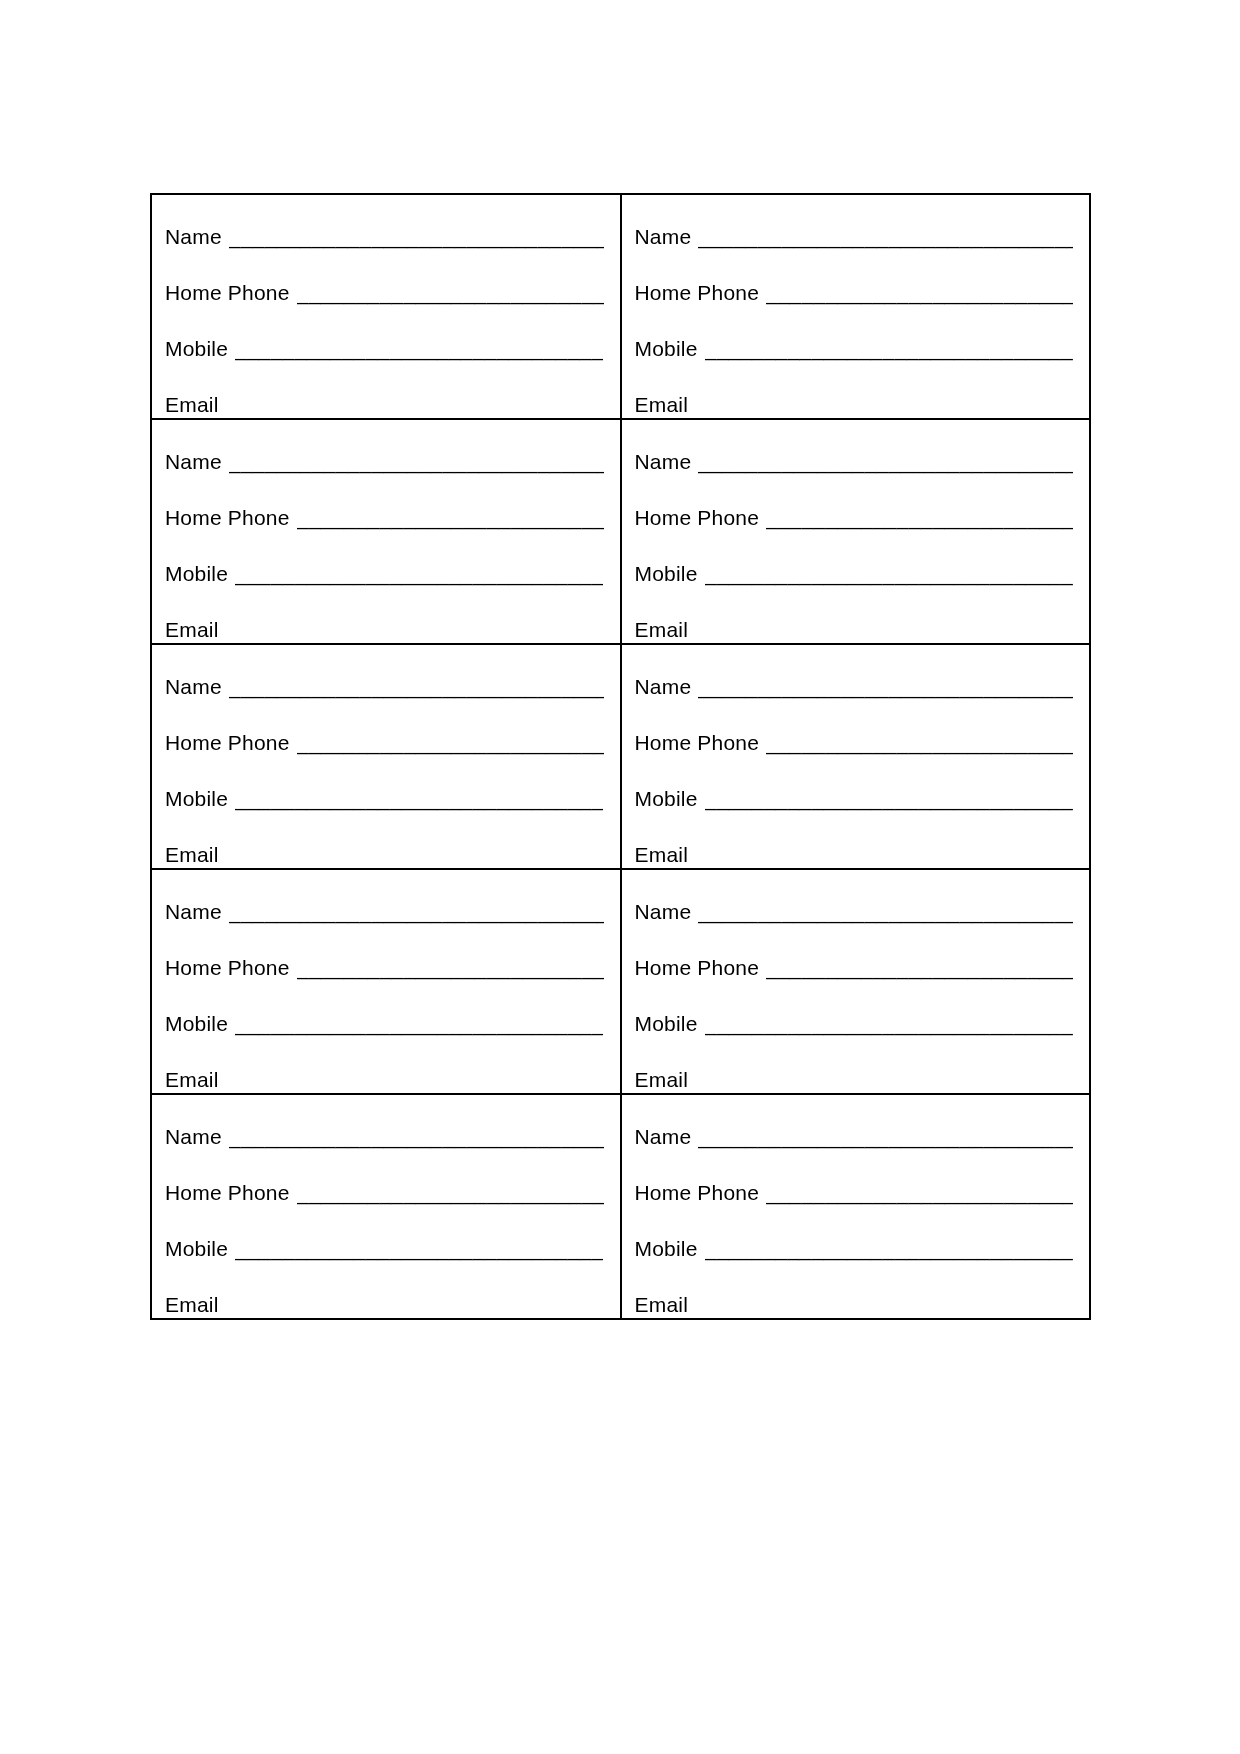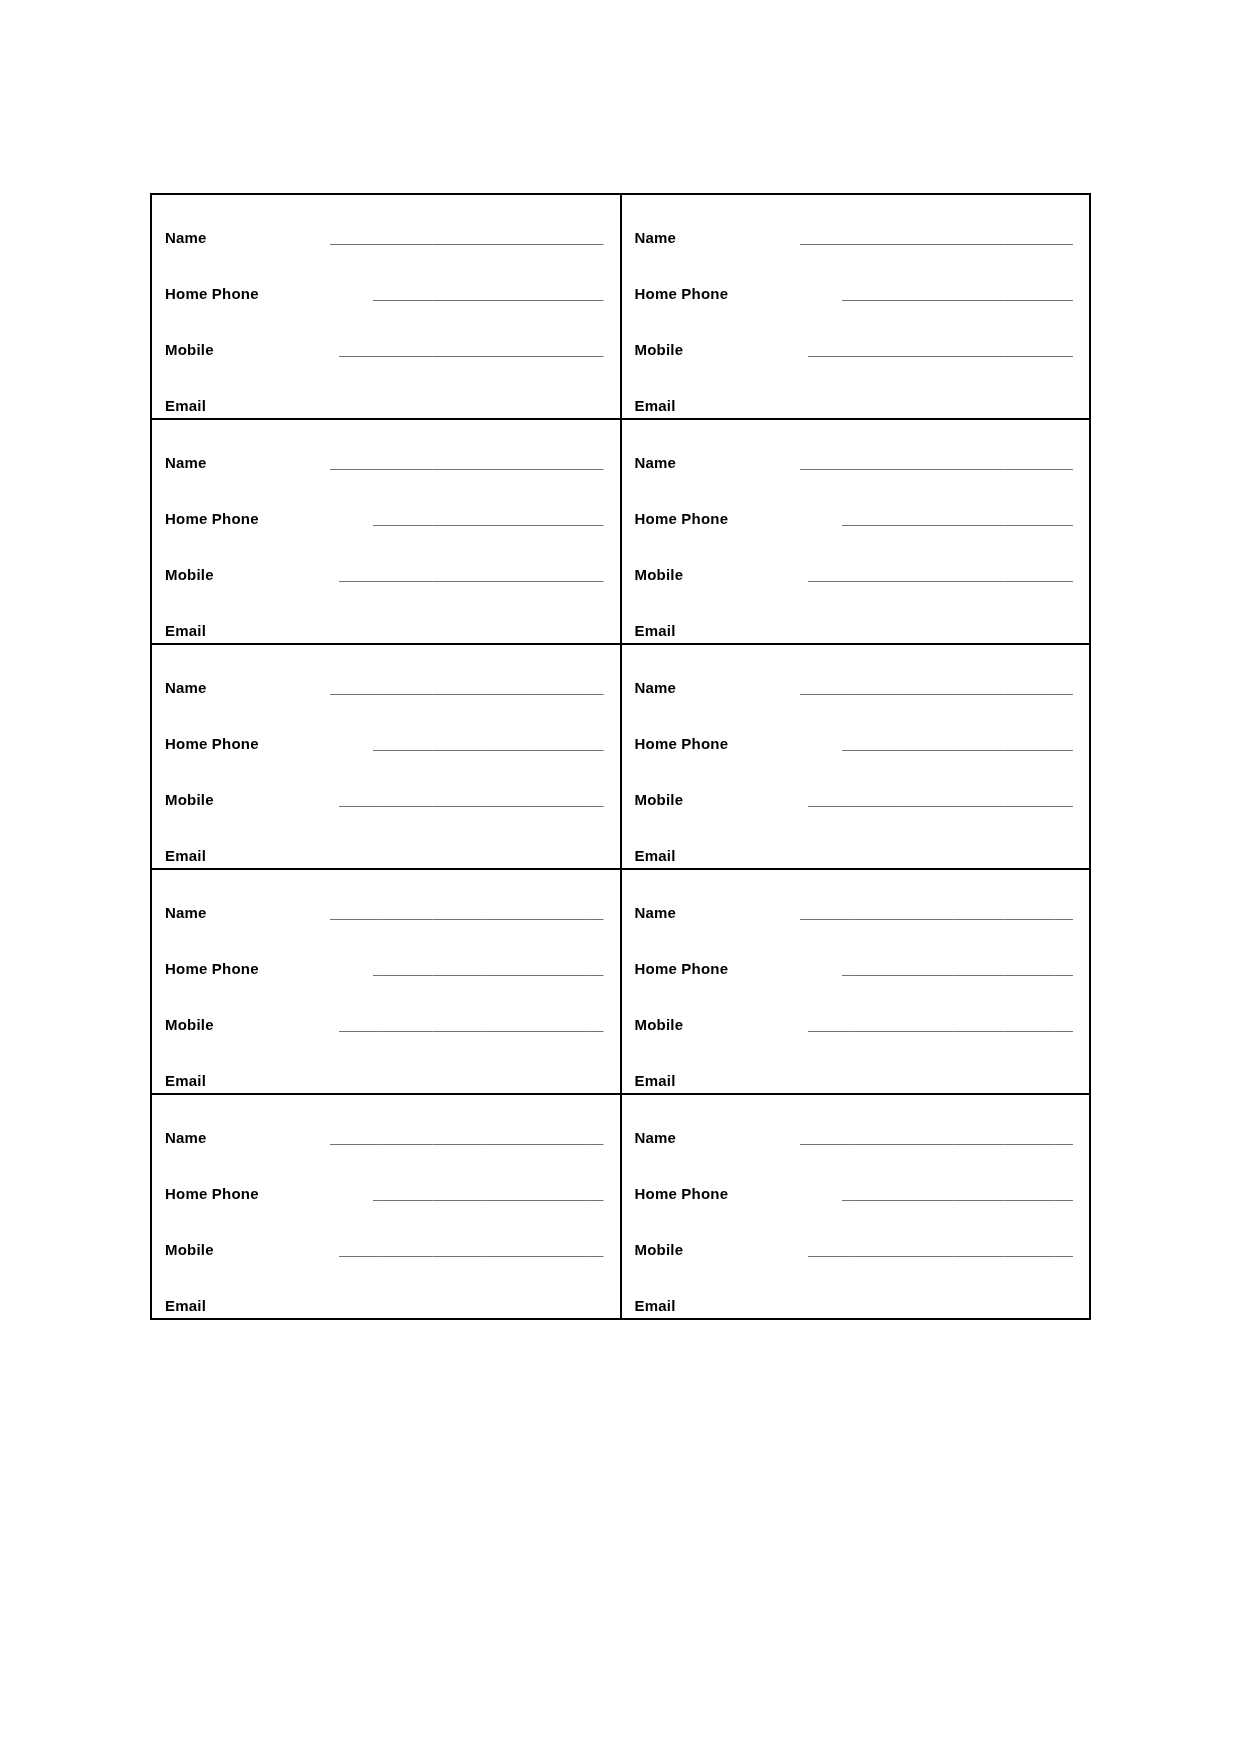--- a/index.html
+++ b/index.html
@@ -32,24 +32,23 @@
     height: 225px;
     padding: 14px 16px 0 13px;
     overflow: hidden;
   }
   .field {
     height: 56px;
     display: flex;
     align-items: center;
     white-space: nowrap;
     overflow: hidden;
-    font-size: 15px;
-    font-weight: 700;
+    font-size: 21px;
+    font-weight: 400;
     letter-spacing: 0.2px;
-    justify-content: space-between;
   }
   .field .line {
     margin-left: 7px;
     overflow: hidden;
   }
 </style>
 </head>
 <body>
 
 <div class="page" style="background: rgb(255, 255, 255); color: rgb(0, 0, 0);">

